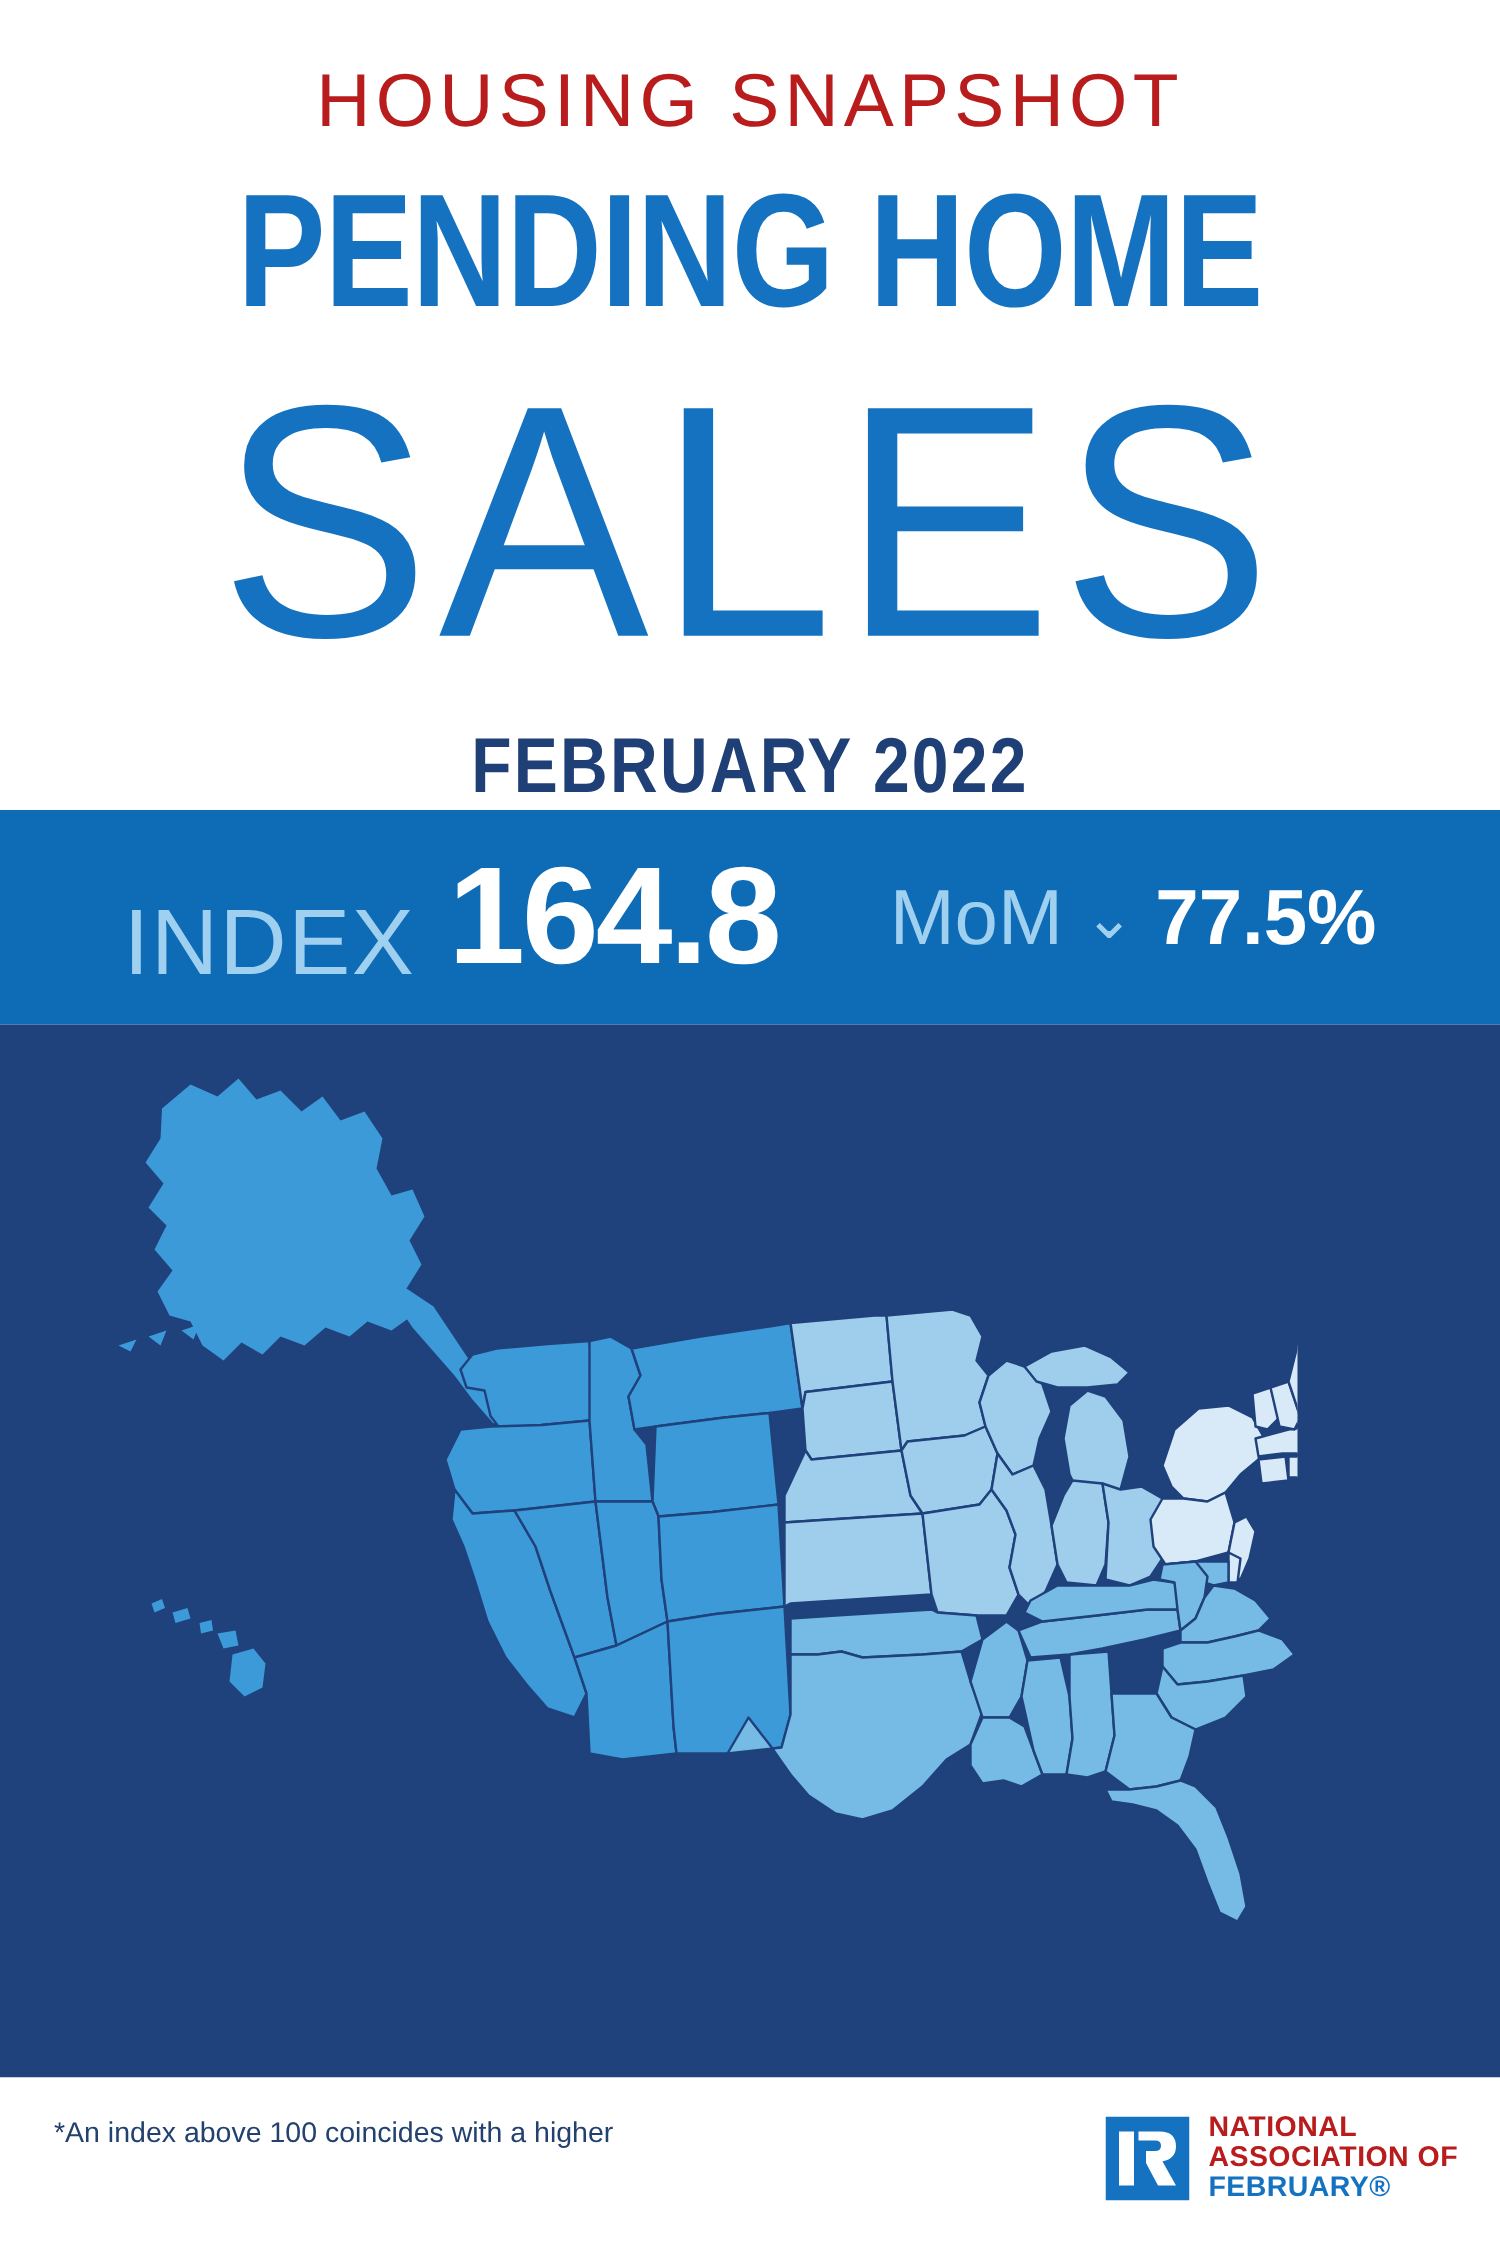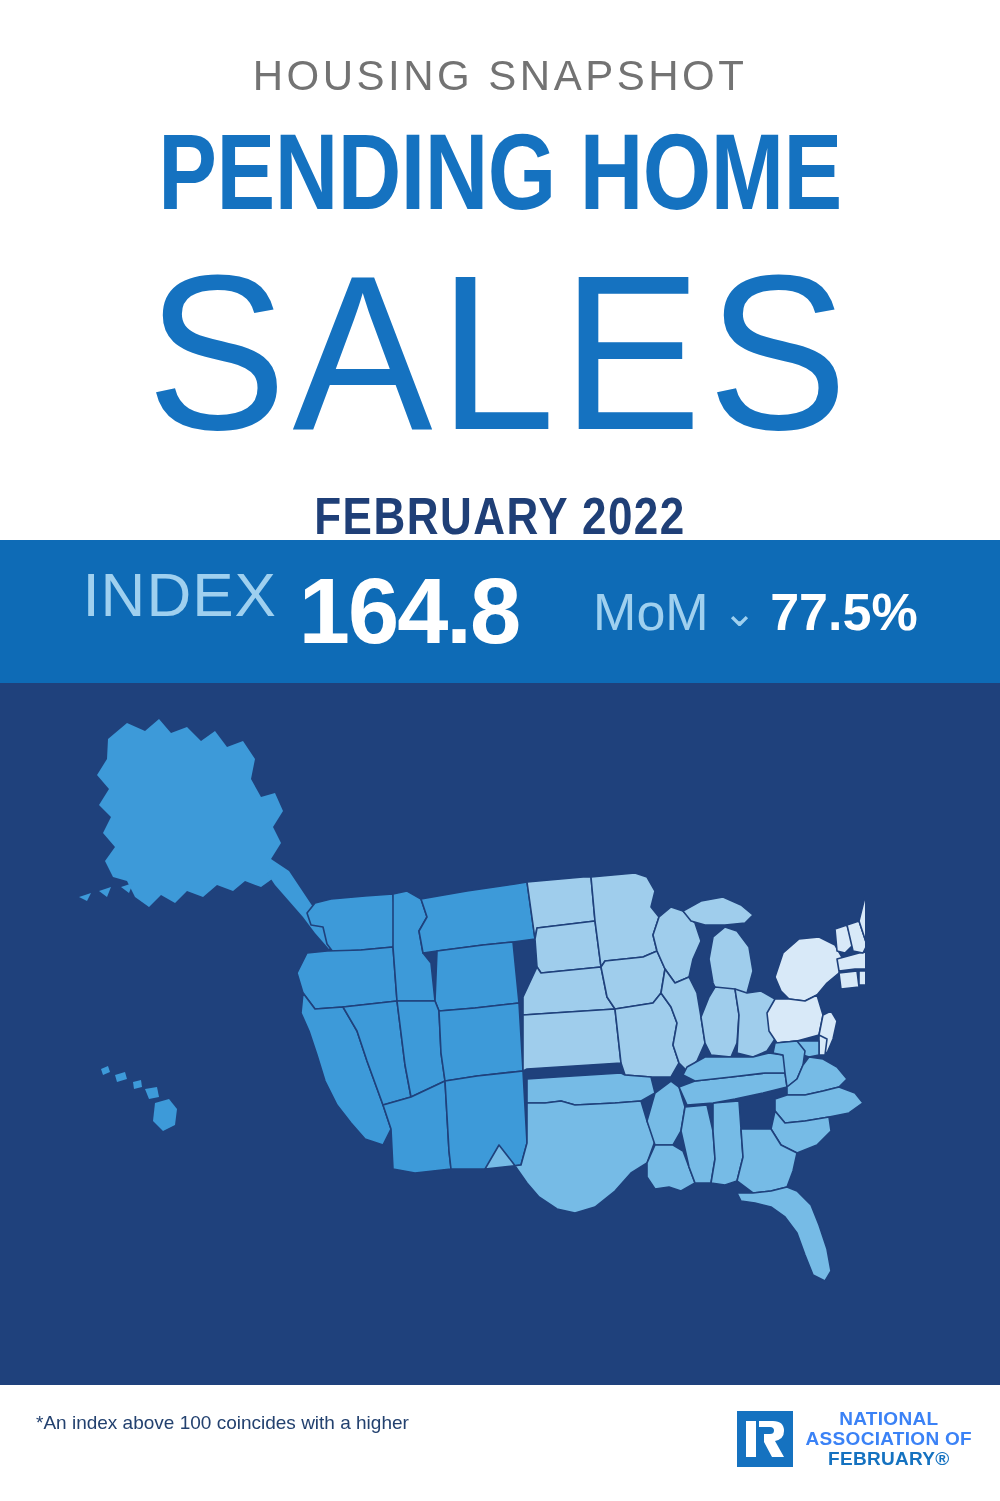--- a/index.html
+++ b/index.html
@@ -12,25 +12,25 @@
   }
 
   
   .header{
     height:540px;
     background:#ffffff;
     text-align:center;
     position:relative;
   }
   .kicker{
-    font-size:42px;
+    font-size:50px;
     letter-spacing:3.5px;
-    color:#737373;
+    color:#b91c1c;
     font-weight:400;
-    padding-top:55px;
+    padding-top:42px;
     line-height:1;
   }
   .title-main{
     font-size:88px;
     font-weight:700;
     color:#1572c0;
     letter-spacing:-0.5px;
     line-height:1;
     margin-top:22px;
     transform:scaleY(1.22);
@@ -58,21 +58,21 @@
 
   
   .banner{
     height:143px;
     background:#0e6bb6;
     display:flex;
     align-items:center;
     justify-content:center;
     gap:0px;
   }
-  .banner-inner{display:flex;align-items:flex-start;}
+  .banner-inner{display:flex;align-items:flex-end;}
   .idx-word{
     font-size:62px;
     font-weight:300;
     color:#9fd0ef;
     letter-spacing:1px;
   }
   .idx-val{
     font-size:92px;
     font-weight:700;
     color:#ffffff;
@@ -113,33 +113,33 @@
   .co-val{
     font-size:47px;font-weight:700;color:#ffffff;
     letter-spacing:-0.5px;line-height:1.12;
   }
 
   .c-midwest{left:392px;top:734px;text-align:center;width:225px;}
   .c-northeast{left:640px;top:762px;text-align:center;width:250px;}
 
   
   .footer{
-    height:106px;background:#ffffff;position:relative;text-align:center;
+    height:106px;background:#ffffff;position:relative;
   }
   .foot-note{
     position:absolute;left:36px;top:24px;
     font-size:19px;line-height:1.45;color:#23416f;font-weight:400;
   }
   .nar{
     position:absolute;right:28px;top:24px;
     display:flex;align-items:center;gap:13px;
   }
   .nar-mark{width:56px;height:56px;flex:0 0 auto;}
   .nar-text{line-height:1.06;}
-  .nar-l1,.nar-l2{font-size:19px;font-weight:700;color:#3b82f6;letter-spacing:0.3px;}
+  .nar-l1,.nar-l2{font-size:19px;font-weight:700;color:#b91c1c;letter-spacing:0.3px;}
   .nar-l3{font-size:19px;font-weight:700;color:#1572c0;letter-spacing:0.3px;}
 </style>
 </head>
 <body>
 
 <div class="header">
   <div class="kicker">HOUSING SNAPSHOT</div>
   <div class="title-main">PENDING HOME</div>
   <div class="title-sub">SALES</div>
   <div class="title-date">FEBRUARY 2022</div>

